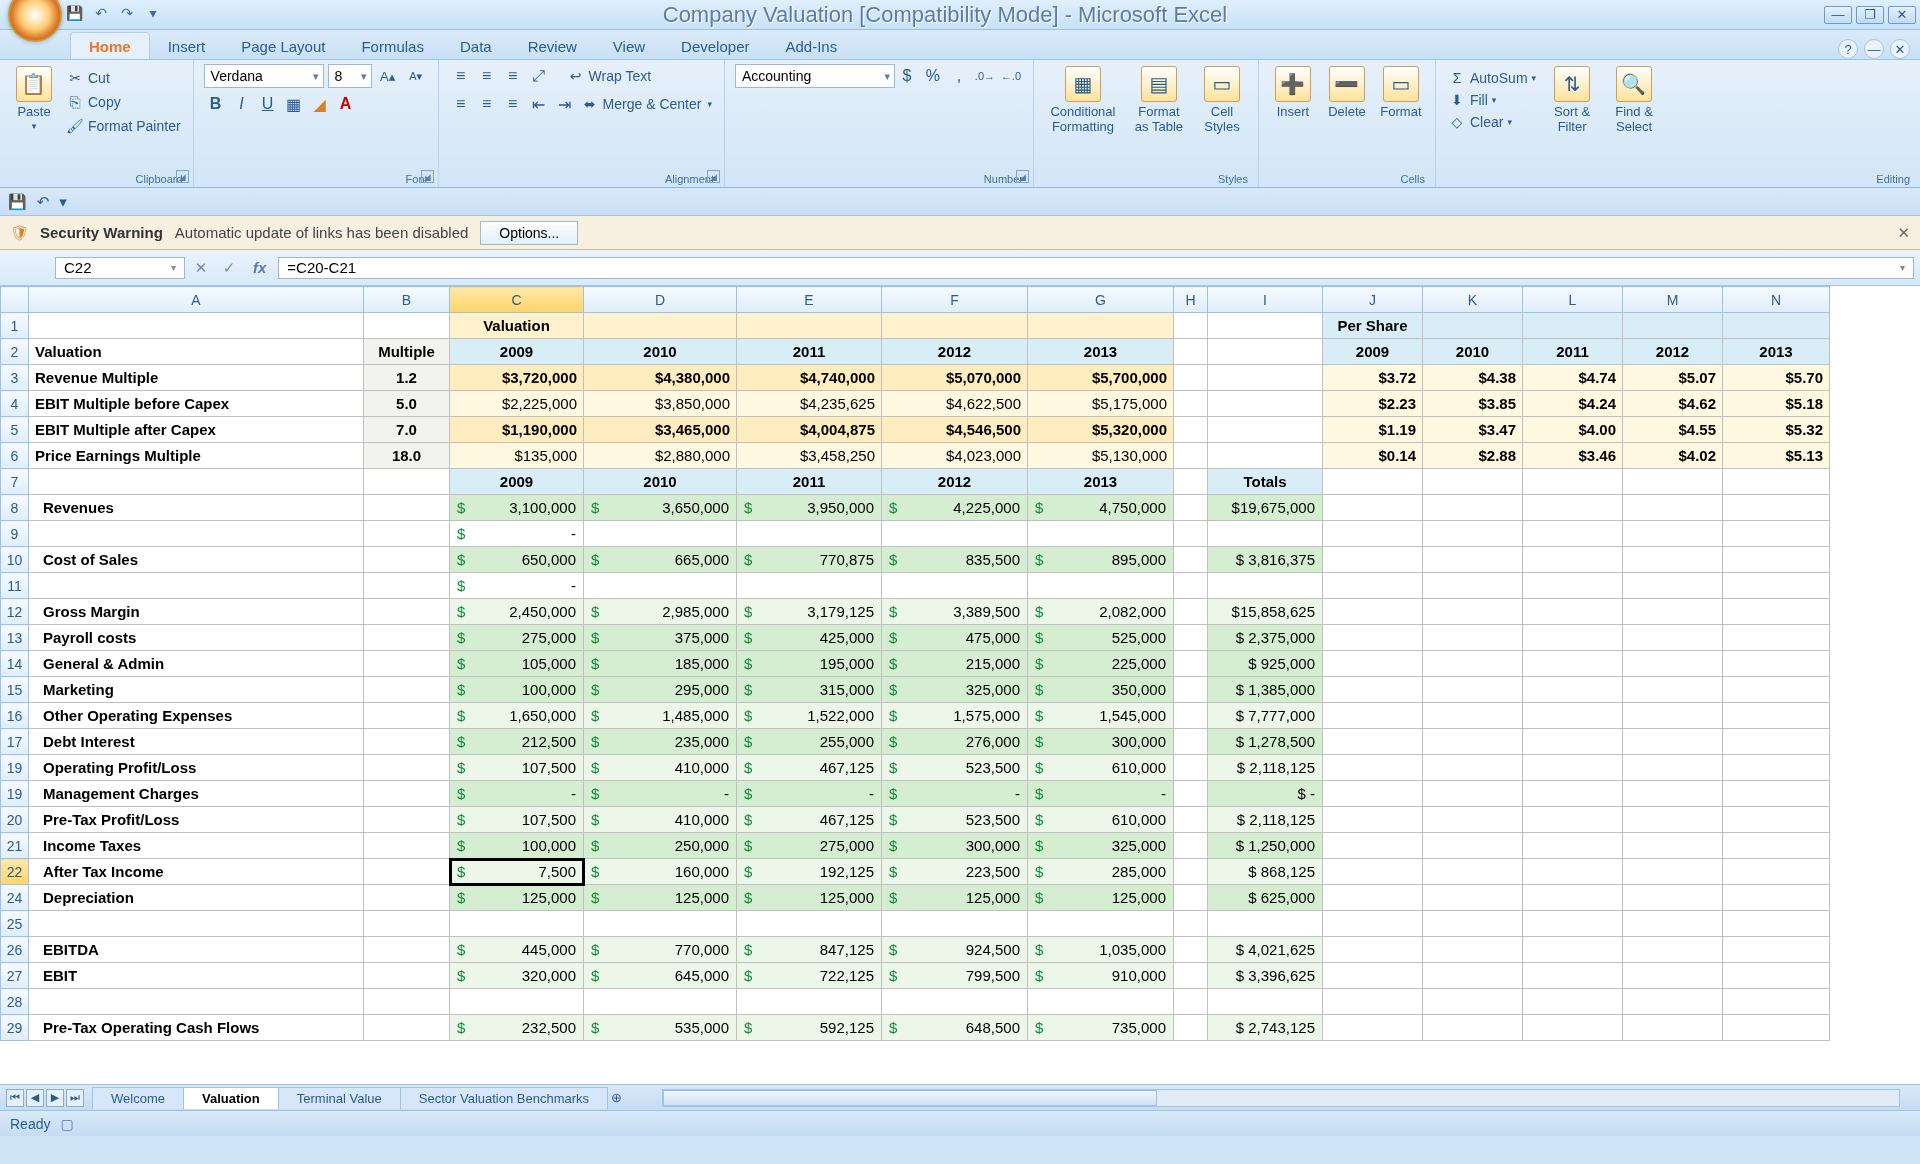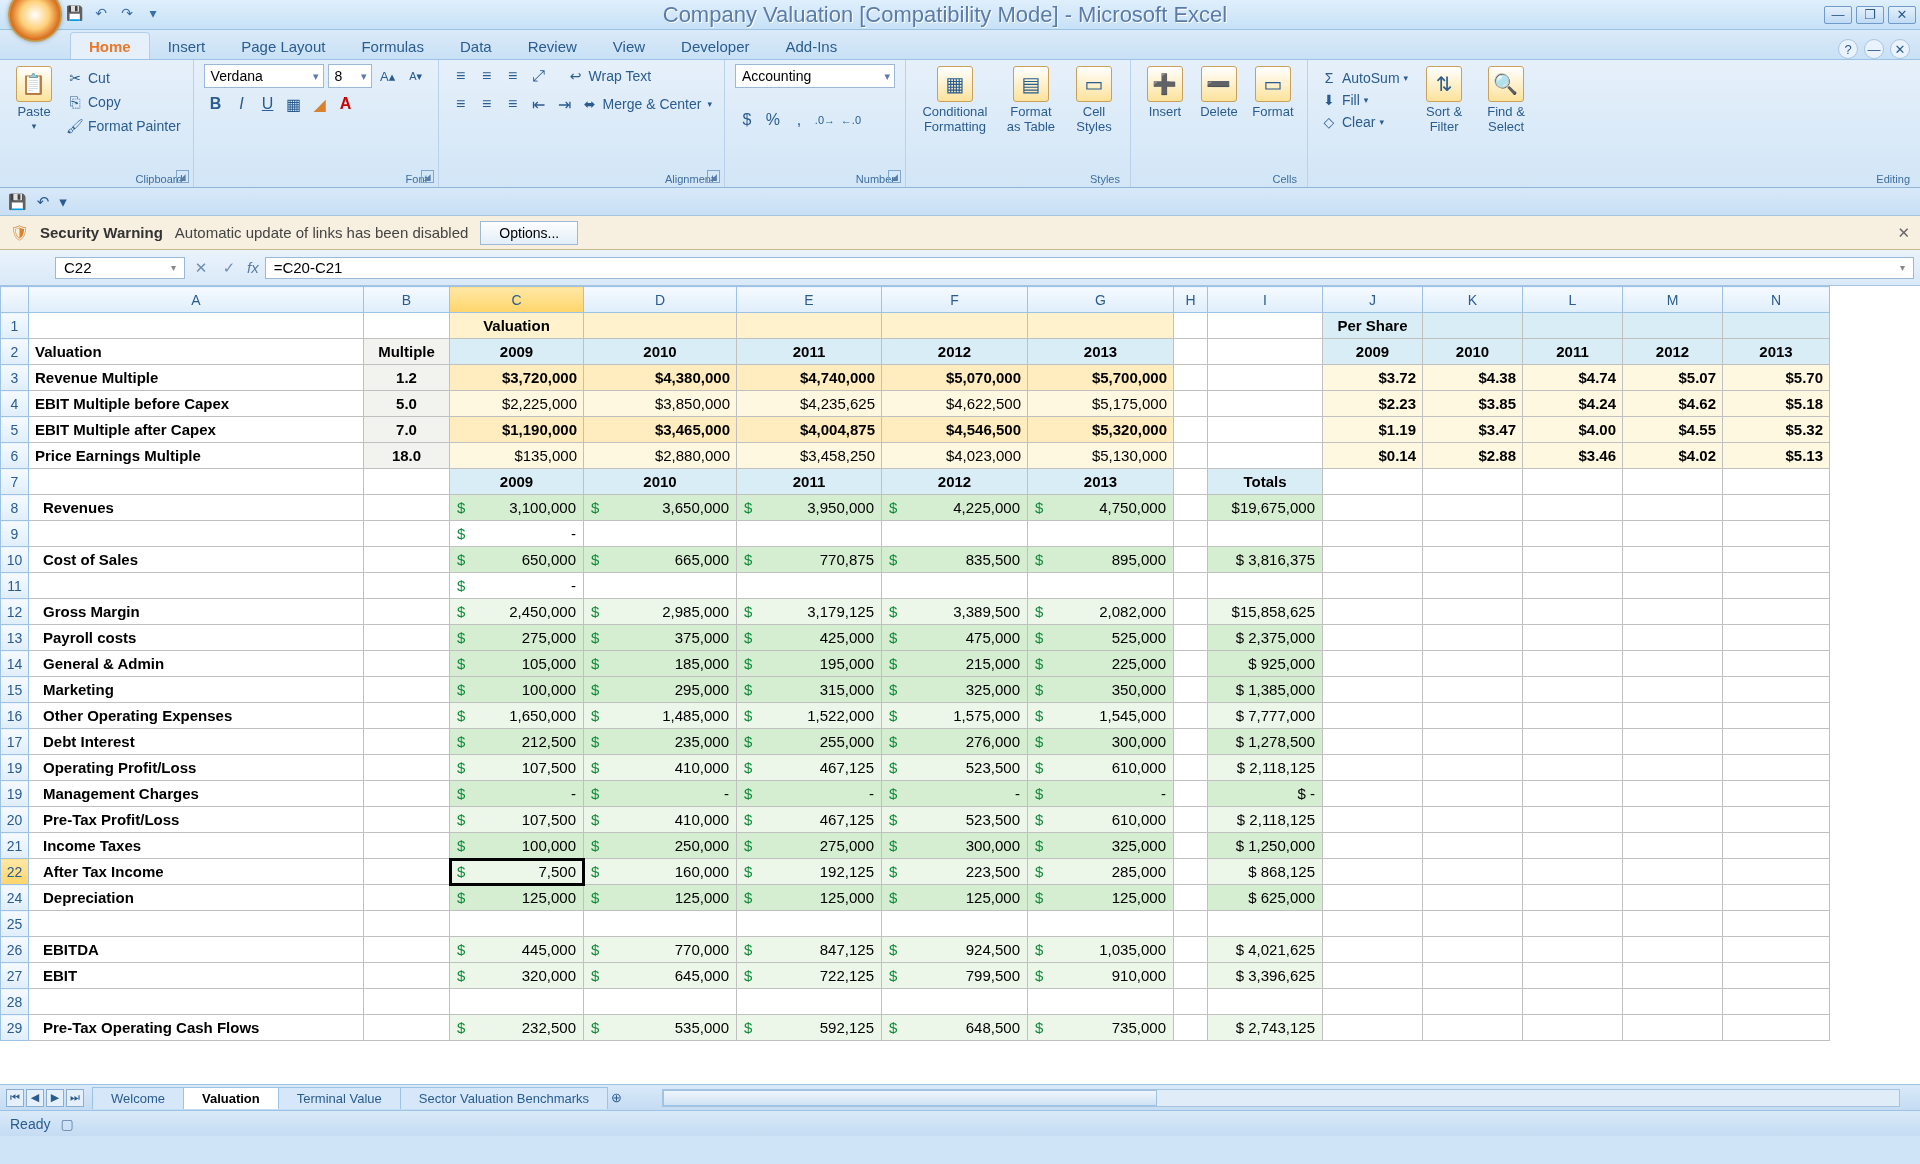--- a/index.html
+++ b/index.html
@@ -32,21 +32,21 @@
 #secbar{height:34px;background:#f7efe0;border-bottom:1px solid #c9b98f;display:flex;align-items:center;padding-left:10px;gap:12px;position:relative}
 #secbar .shield{width:18px;height:18px;color:#d9822b}
 #secbar .warn{font-weight:bold;color:#333;font-size:15px}
 #secbar .msg{color:#444;font-size:15px}
 #secbar button{border:1px solid #9fb8d3;background:linear-gradient(#fdfefe,#e3eef8);padding:3px 18px;font-size:14px;cursor:pointer}
 #secbar .close{position:absolute;right:10px;color:#666;cursor:pointer}
 #formulabar{height:36px;background:linear-gradient(#eaf3fc,#d9e9f8);display:flex;align-items:center;border-bottom:1px solid #a6c4e0}
 #namebox{width:130px;border:1px solid #9bb8d7;background:#fff;height:22px;margin-left:55px;padding:0 8px;font-size:15px;display:flex;align-items:center;cursor:text}
 #namebox::after{content:"▾";margin-left:auto;color:#888;font-size:10px}
 .fbtn{width:24px;height:22px;color:#6d8db0;display:flex;align-items:center;justify-content:center;margin-left:4px}
-#fx{font-style:italic;font-weight:normal;color:#5a7ca6;margin:0 6px}
+#fx{font-style:italic;font-weight:bold;color:#5a7ca6;margin:0 12px}
 #formula-input{flex:1;border:1px solid #9bb8d7;background:#fff;height:22px;padding:0 8px;font-size:15px;display:flex;align-items:center;margin-right:6px;cursor:text}
 #formula-input::after{content:"▾";margin-left:auto;color:#888;font-size:10px}
 #sheet-area{position:relative;background:#fff;height:798px;overflow:hidden}
 #sheet{position:absolute;left:0;top:0;border-collapse:collapse;table-layout:fixed}
 #sheet th, #sheet td{border:1px solid #c0c0c0;height:26px;font-size:15px;white-space:nowrap;overflow:hidden}
 #sheet thead th{background:linear-gradient(#f5faff,#dfeefb);color:#2a5c8f;font-weight:normal;text-align:center;border-color:#9cc2e5;font-size:14px}
 #sheet thead th.sel{background:linear-gradient(#ffe8a6,#ffd56b)}
 #sheet tbody th{background:linear-gradient(#f5faff,#dfeefb);color:#2a5c8f;font-weight:normal;text-align:center;width:28px;border-color:#9cc2e5;font-size:14px}
 #sheet tbody th.sel{background:linear-gradient(#ffe8a6,#ffd56b)}
 .corner{width:28px;background:linear-gradient(#eaf3fc,#d5e7f8)}
@@ -185,21 +185,21 @@
             <span>Merge &amp; Center</span>
             <span style="font-size:9px;margin-left:2px">▾</span>
           </div>
       </div>
     </div>
     <div class="label">Alignment</div>
     <div class="dlg">◢</div>
   </div>
 
   <div class="group">
-    <div class="body" style="flex-direction:column;gap:20px">
+    <div class="body" style="flex-direction:row;gap:0">
       <div class="dd" style="width:160px">Accounting</div>
       <div style="display:flex;gap:2px">
         <span class="tgl">$</span>
         <span class="tgl">%</span>
         <span class="tgl">,</span>
         <span class="tgl" style="font-size:11px">.0→</span>
         <span class="tgl" style="font-size:11px">←.0</span>
       </div>
     </div>
     <div class="label">Number</div>

